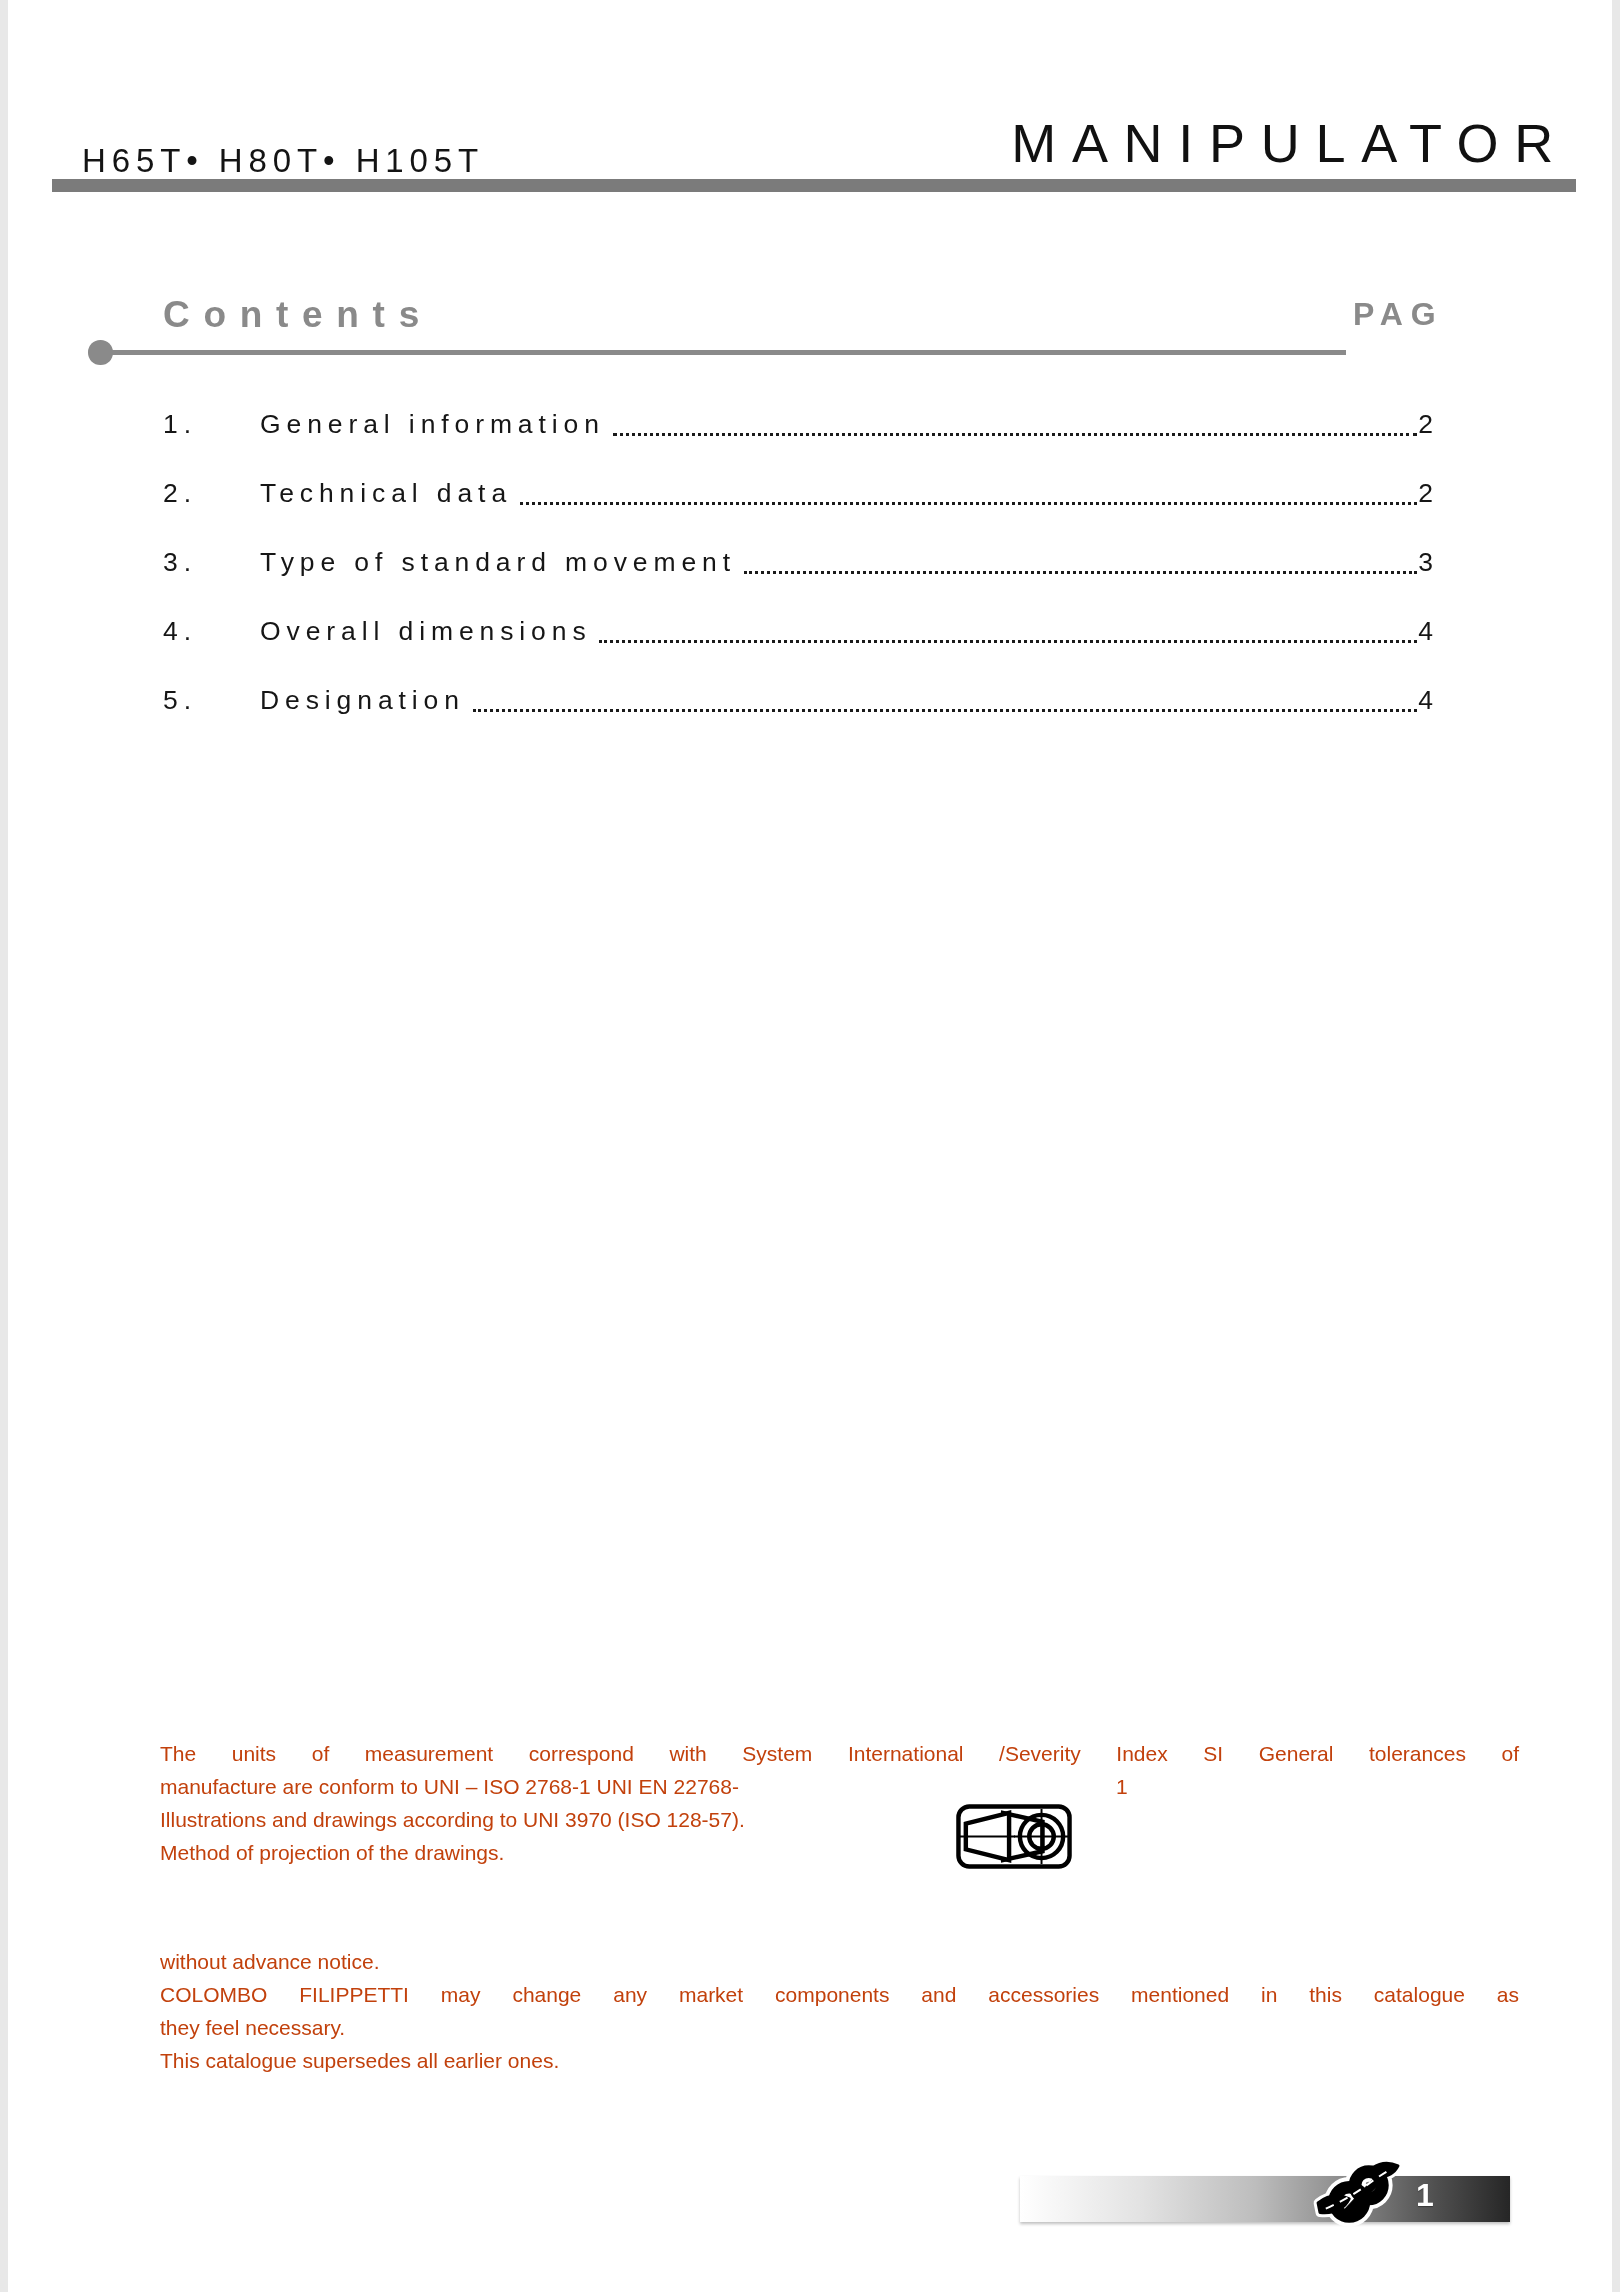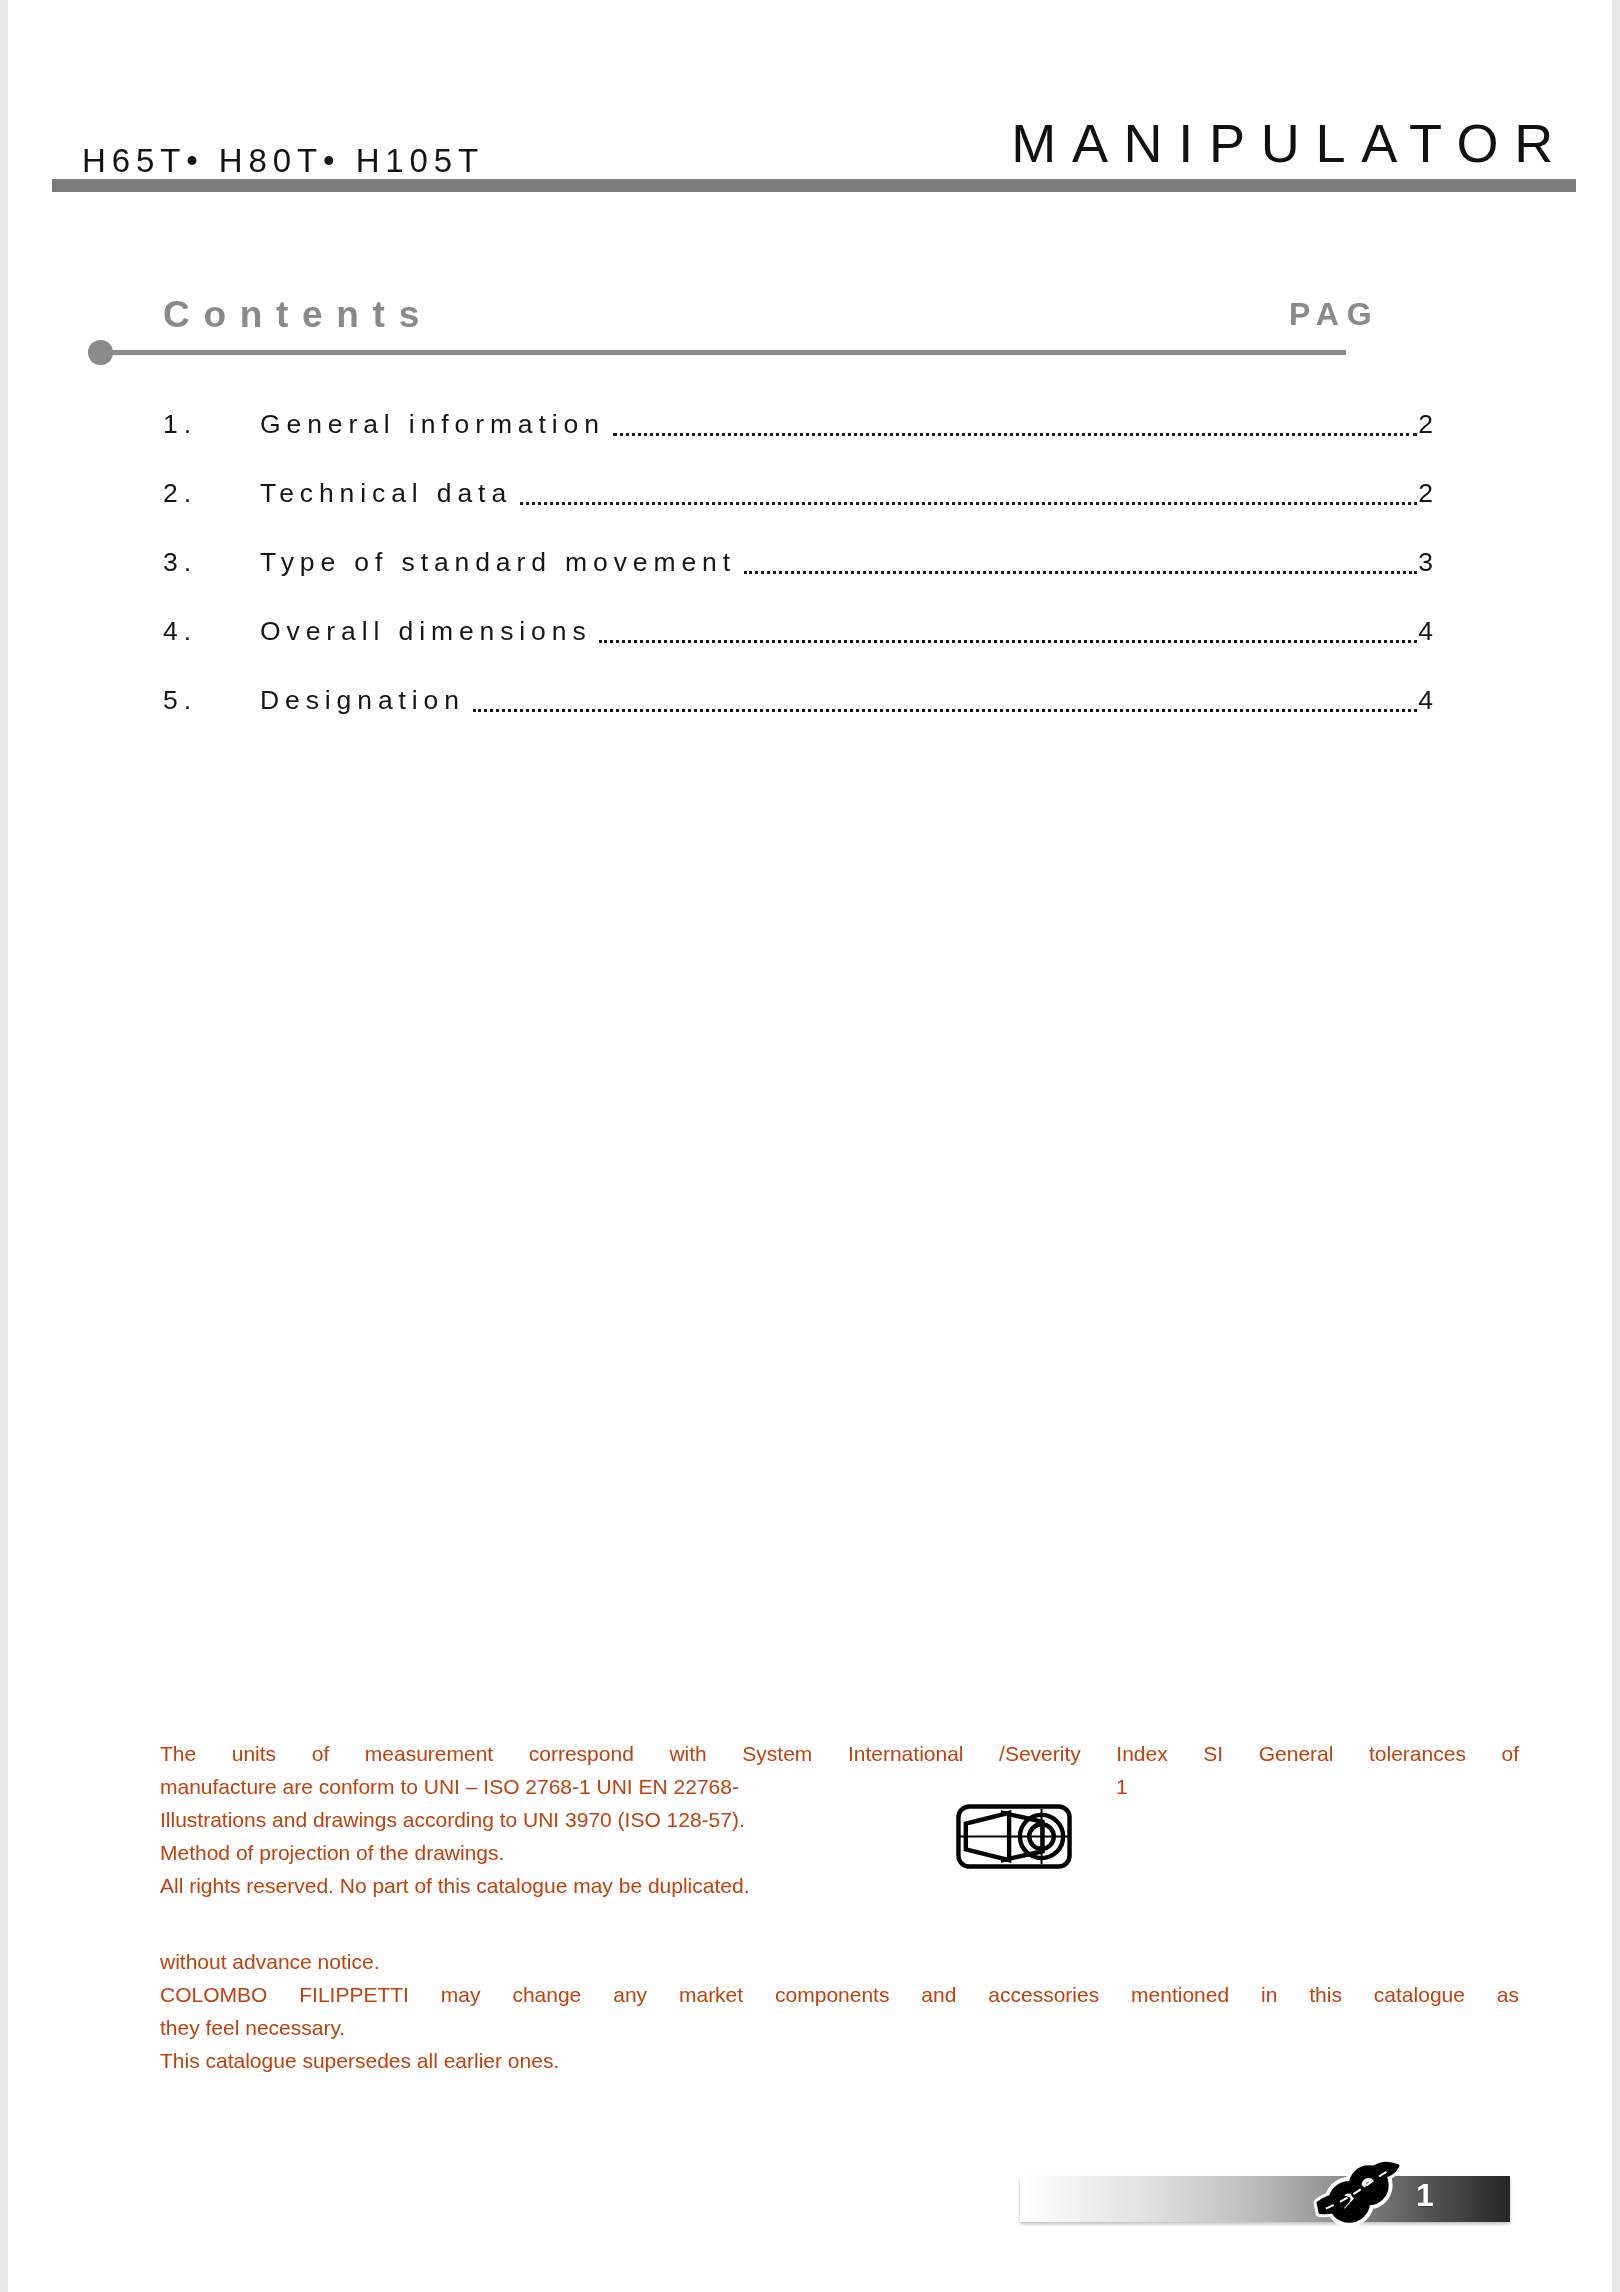--- a/index.html
+++ b/index.html
@@ -25,21 +25,21 @@
     background:#7b7b7b;
   }
 
   
   .contents-title {
     position:absolute; left:155px; top:294px;
     font-size:37px; font-weight:bold; letter-spacing:13.7px;
     color:#8a8a8a; white-space:nowrap;
   }
   .pag-label {
-    position:absolute; left:1281px; top:296px;
+    position:absolute; left:1345px; top:296px;
     font-size:32px; font-weight:bold; letter-spacing:7.8px;
     color:#8a8a8a; white-space:nowrap;
   }
   .contents-rule {
     position:absolute; left:93px; top:350px; width:1245px; height:4.9px;
     background:#8a8a8a;
   }
   .contents-bullet {
     position:absolute; left:80px; top:340px; width:24.5px; height:24.5px;
     border-radius:50%; background:#8a8a8a;
@@ -131,21 +131,20 @@
       <span class="toc-leader"></span>
       <span class="toc-page">4</span>
     </div>
   </div>
 
   <div class="notes notes-1">
     <div class="nline just">The units of measurement correspond with System International /Severity Index SI General tolerances of</div>
     <div class="nline">manufacture are conform to UNI – ISO 2768-1 UNI EN 22768-</div>
     <div class="nline">Illustrations and drawings according to UNI 3970 (ISO 128-57).</div>
     <div class="nline">Method of projection of the drawings.</div>
-    <div class="nline">All rights reserved. No part of this catalogue may be duplicated.</div>
     <span class="iso-suffix">1</span>
   </div>
 
   <svg class="proj-icon" width="116" height="65" viewBox="0 0 118 66">
     <rect x="2.5" y="2.5" width="113" height="61" rx="11" fill="none" stroke="#000" stroke-width="4.5"></rect>
     <path d="M12 18 L52 9 L52 57 L12 48 Z" fill="none" stroke="#000" stroke-width="4.5" transform="translate(44,66) scale(-1,-1) translate(-12,0) translate(-44,0)"></path>
 
     <path d="M10 20 L54 9 L54 57 L10 46 Z" fill="#fff" stroke="#fff" stroke-width="0"></path>
     <path d="M10 20 L54 9 L54 57 L10 46 Z" fill="none" stroke="#000" stroke-width="4.5"></path>
     <line x1="4" y1="33" x2="60" y2="33" stroke="#000" stroke-width="2"></line>

